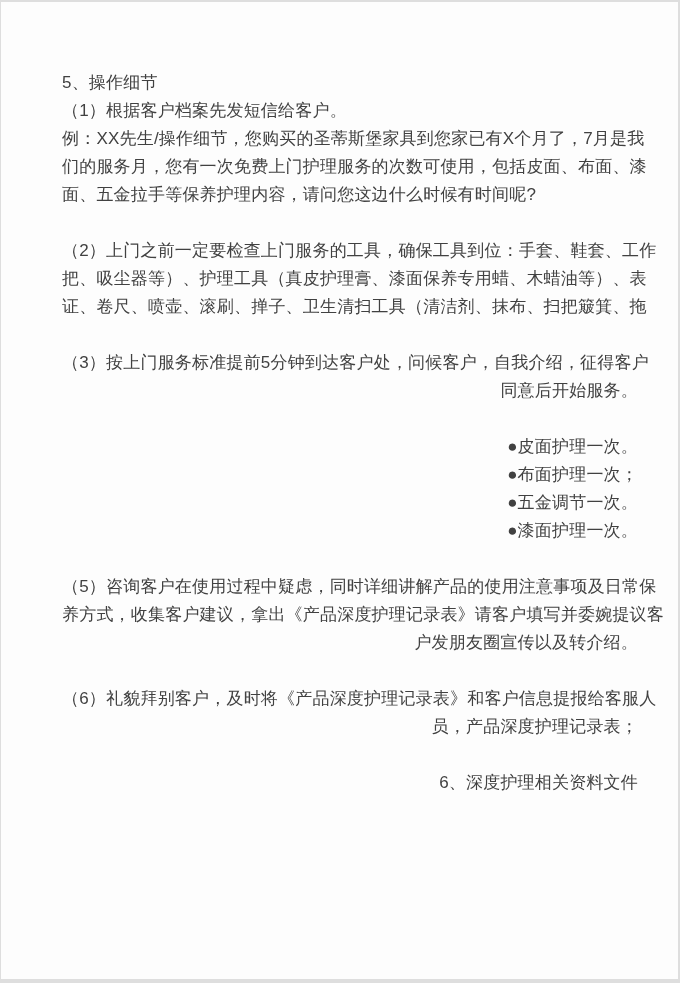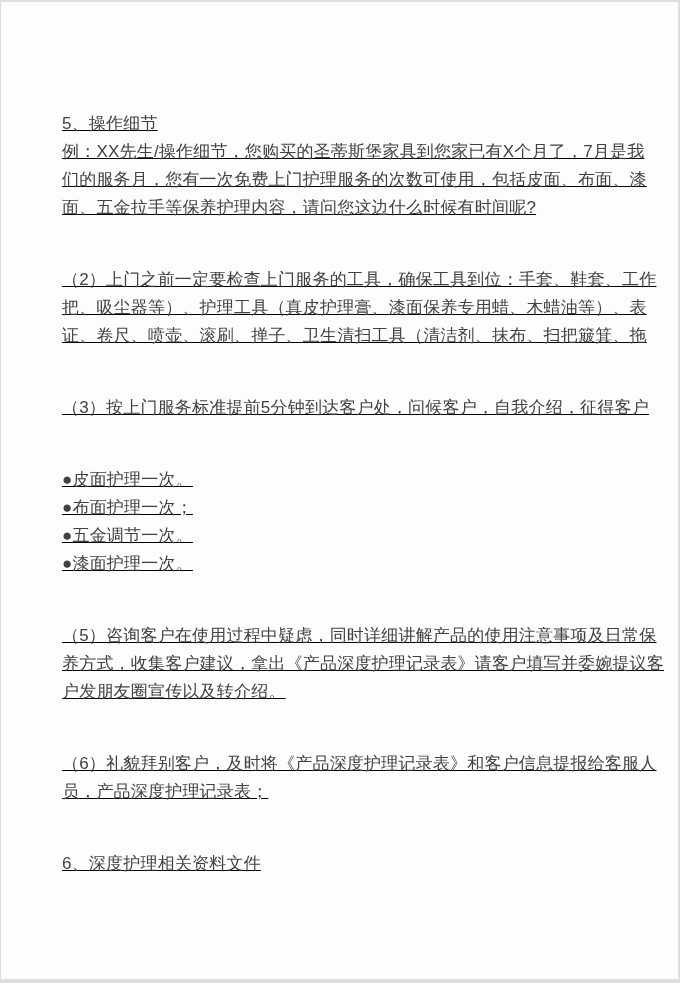--- a/index.html
+++ b/index.html
@@ -16,53 +16,55 @@
   }
   .page {
     position: absolute;
     top: 2px;
     left: 1px;
     right: 2px;
     bottom: 4px;
     background: var(--page-bg, #fdfdfd);
   }
   .content {
-    padding: 108px 40px 0 61px;
-    text-decoration: underline;
+    padding: 67px 40px 0 61px;
   }
   .block + .block {
-    margin-top: 44px;
+    margin-top: 28px;
+    text-align: right;
   }
   .line {
     font-size: 17px;
     line-height: 28px;
     font-weight: 400;
     color: var(--text-color, #414141);
     letter-spacing: 0.2px;
     white-space: nowrap;
   }
 </style>
 </head>
 <body style="--page-bg: #fdfdfd; --text-color: #414141; background: rgb(222, 222, 222);">
 
 <div class="page">
   <div class="content">
       <div class="block">
         <div class="line">5、操作细节</div>
+        <div class="line">（1）根据客户档案先发短信给客户。</div>
         <div class="line">例：XX先生/操作细节，您购买的圣蒂斯堡家具到您家已有X个月了，7月是我</div>
         <div class="line">们的服务月，您有一次免费上门护理服务的次数可使用，包括皮面、布面、漆</div>
         <div class="line">面、五金拉手等保养护理内容，请问您这边什么时候有时间呢?</div>
       </div>
       <div class="block">
         <div class="line">（2）上门之前一定要检查上门服务的工具，确保工具到位：手套、鞋套、工作</div>
         <div class="line">把、吸尘器等）、护理工具（真皮护理膏、漆面保养专用蜡、木蜡油等）、表</div>
         <div class="line">证、卷尺、喷壶、滚刷、掸子、卫生清扫工具（清洁剂、抹布、扫把簸箕、拖</div>
       </div>
       <div class="block">
         <div class="line">（3）按上门服务标准提前5分钟到达客户处，问候客户，自我介绍，征得客户</div>
+        <div class="line">同意后开始服务。</div>
       </div>
       <div class="block">
         <div class="line">●皮面护理一次。</div>
         <div class="line">●布面护理一次；</div>
         <div class="line">●五金调节一次。</div>
         <div class="line">●漆面护理一次。</div>
       </div>
       <div class="block">
         <div class="line">（5）咨询客户在使用过程中疑虑，同时详细讲解产品的使用注意事项及日常保</div>
         <div class="line">养方式，收集客户建议，拿出《产品深度护理记录表》请客户填写并委婉提议客</div>

